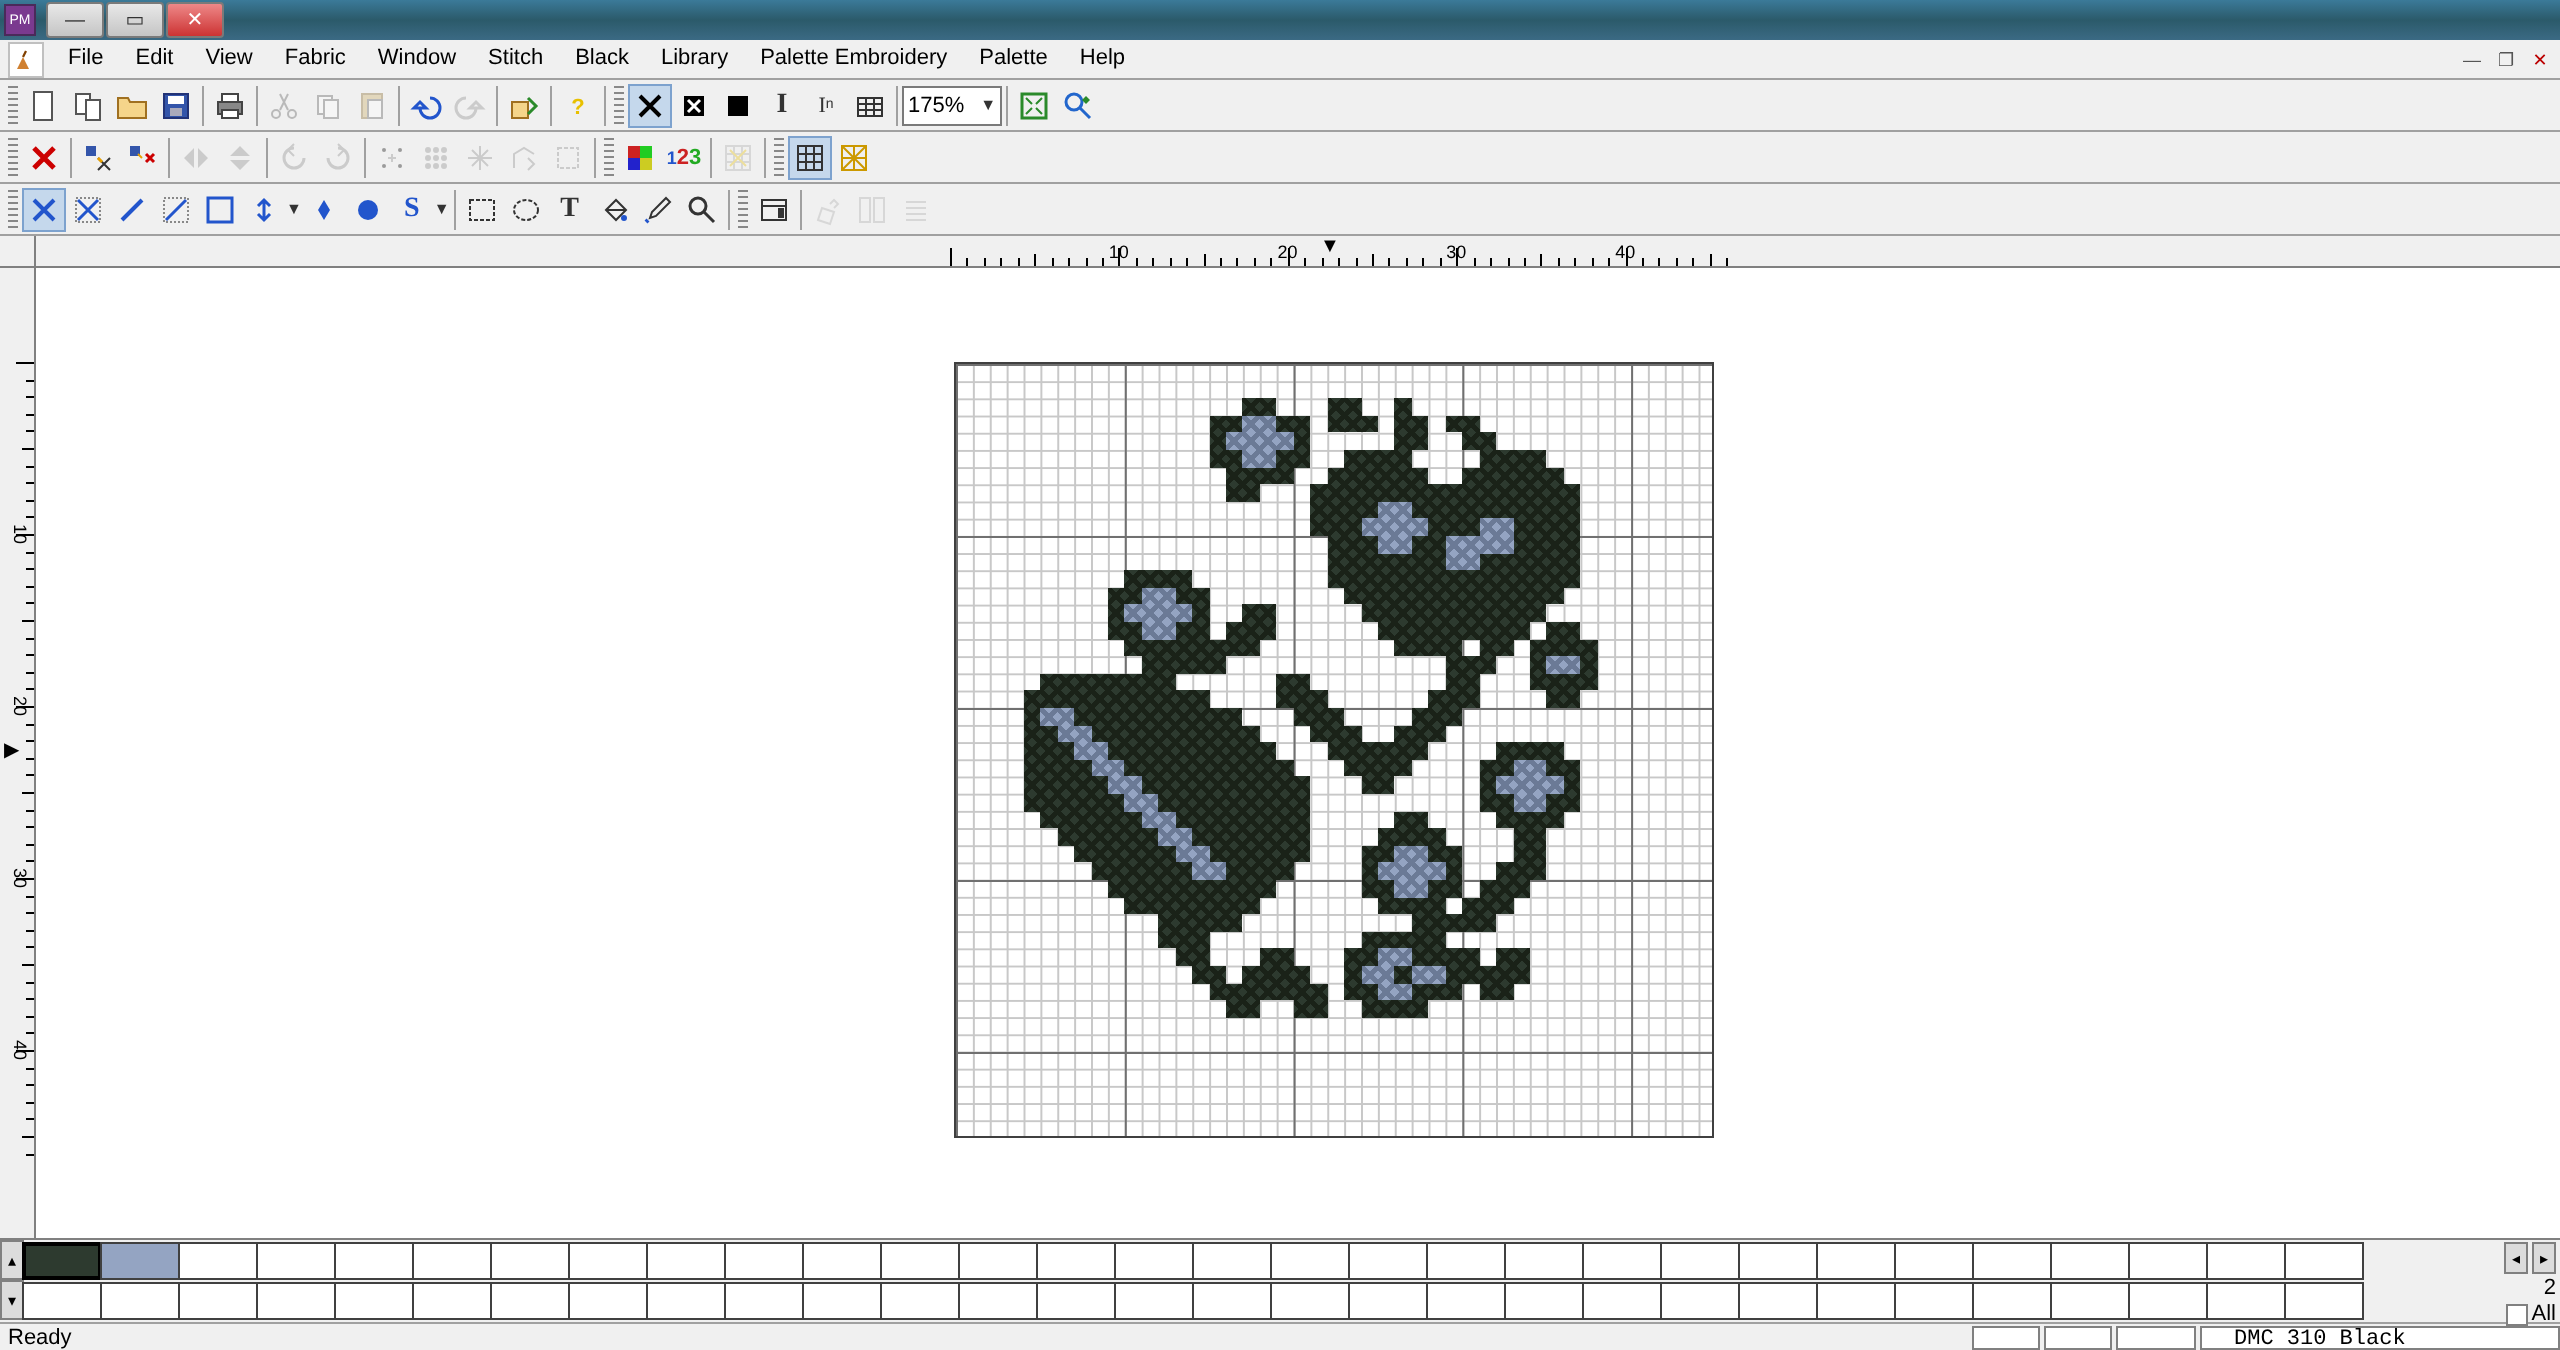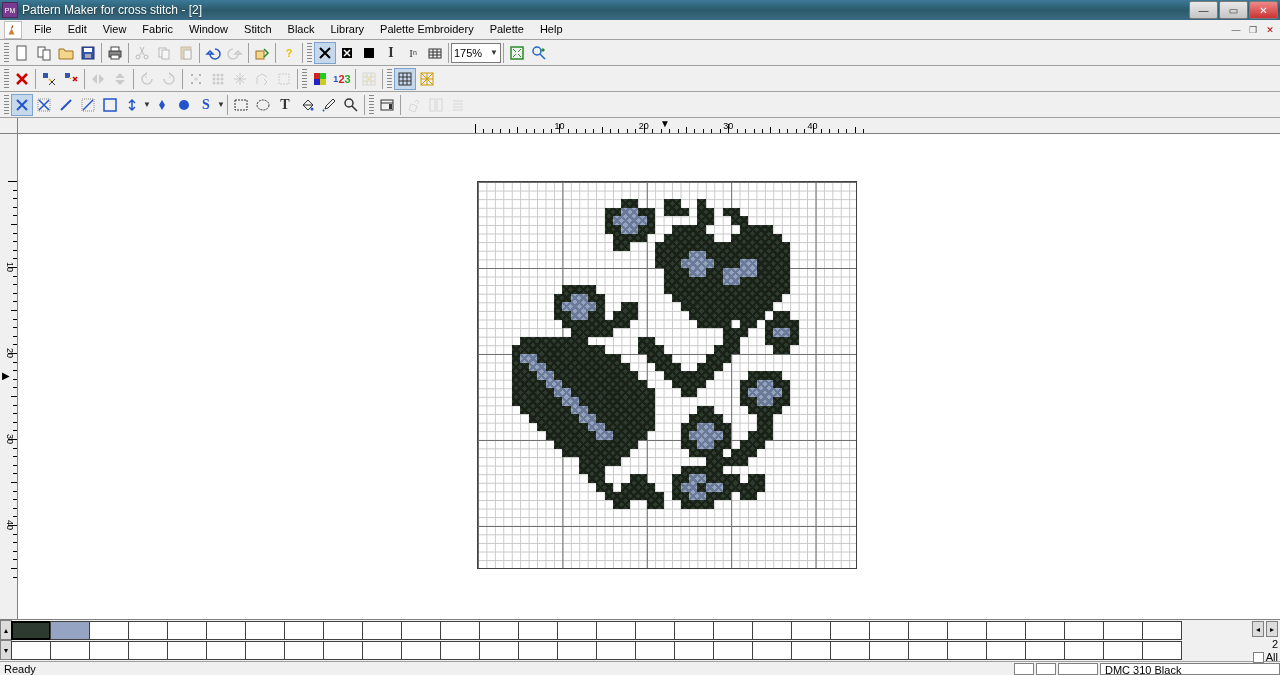--- a/index.html
+++ b/index.html
@@ -69,42 +69,41 @@
 .palette-row { display: flex; height: 20px; align-items: center; }
 .pal-arrow { width: 12px; height: 20px; background:#dcdcdc; border:1px solid #808080; display:flex;align-items:center;justify-content:center;font-size:8px;}
 .swatch { width: 40px; height: 19px; border: 1px solid #404040; background:#fff; margin-left:-1px;}
 .swatch.sel { border:2px solid #000; }
 .palette-ctrl{position:absolute;right:2px;top:1px;display:flex;flex-direction:column;align-items:flex-end;gap:1px;}
 .palette-ctrl-row{display:flex;align-items:center;gap:2px;font-size:10px;}
 .pc-arrow{width:12px;height:16px;border:1px solid #808080;background:#dcdcdc;display:flex;align-items:center;justify-content:center;font-size:8px;}
 .pc-check{width:11px;height:11px;border:1px solid #808080;background:#fff;}
 
 .status { height: 14px; background: #f0f0f0; border-top: 1px solid #a0a0a0; display: flex; align-items: center; font-size: 11px; overflow:hidden;}
-.status-pane { border: 1px solid #808080; height: 12px; padding: 0 4px; margin-left: 2px; background:#fff;}
+.status-pane { border: 1px solid #808080; height: 12px; padding: 0 16px; margin-left: 2px; background:#fff;font-family:Liberation Mono, monospace;}
 .status-spacer{flex:1;}
 
 
 .htick { position:absolute; bottom:0; width:1px; background:#000; }
 .htick.min { height:4px; }
 .htick.mid { height:6px; }
 .htick.maj { height:9px; }
 .hlabel { position:absolute; bottom:2px; font-size:9px; color:#000; transform:translateX(-50%);}
 .hmarker{position:absolute;top:0;font-size:10px;color:#000;transform:translateX(-50%);}
 .vtick { position:absolute; right:0; height:1px; background:#000; }
 .vtick.min{width:4px;} .vtick.mid{width:6px;} .vtick.maj{width:9px;}
 .vlabel{position:absolute;right:2px;font-size:9px;color:#000;transform:translateY(-50%);writing-mode:vertical-lr;}
 .vmarker{position:absolute;left:2px;font-size:10px;color:#000;transform:translateY(-50%);}
 </style>
 </head>
 <body>
 
 <div class="window">
  <div class="titlebar">
   <div class="titlebar-icon">PM</div>
-  <div class="titlebar-title">Pattern Maker for cross stitch - [2]</div>
   <div class="titlebar-btns">
    <div class="titlebar-btn">—</div>
    <div class="titlebar-btn">▭</div>
    <div class="titlebar-btn close">✕</div>
   </div>
  </div>
 
  <div class="menubar">
   <div class="menubar-icon">
         <svg viewBox="0 0 16 16">

